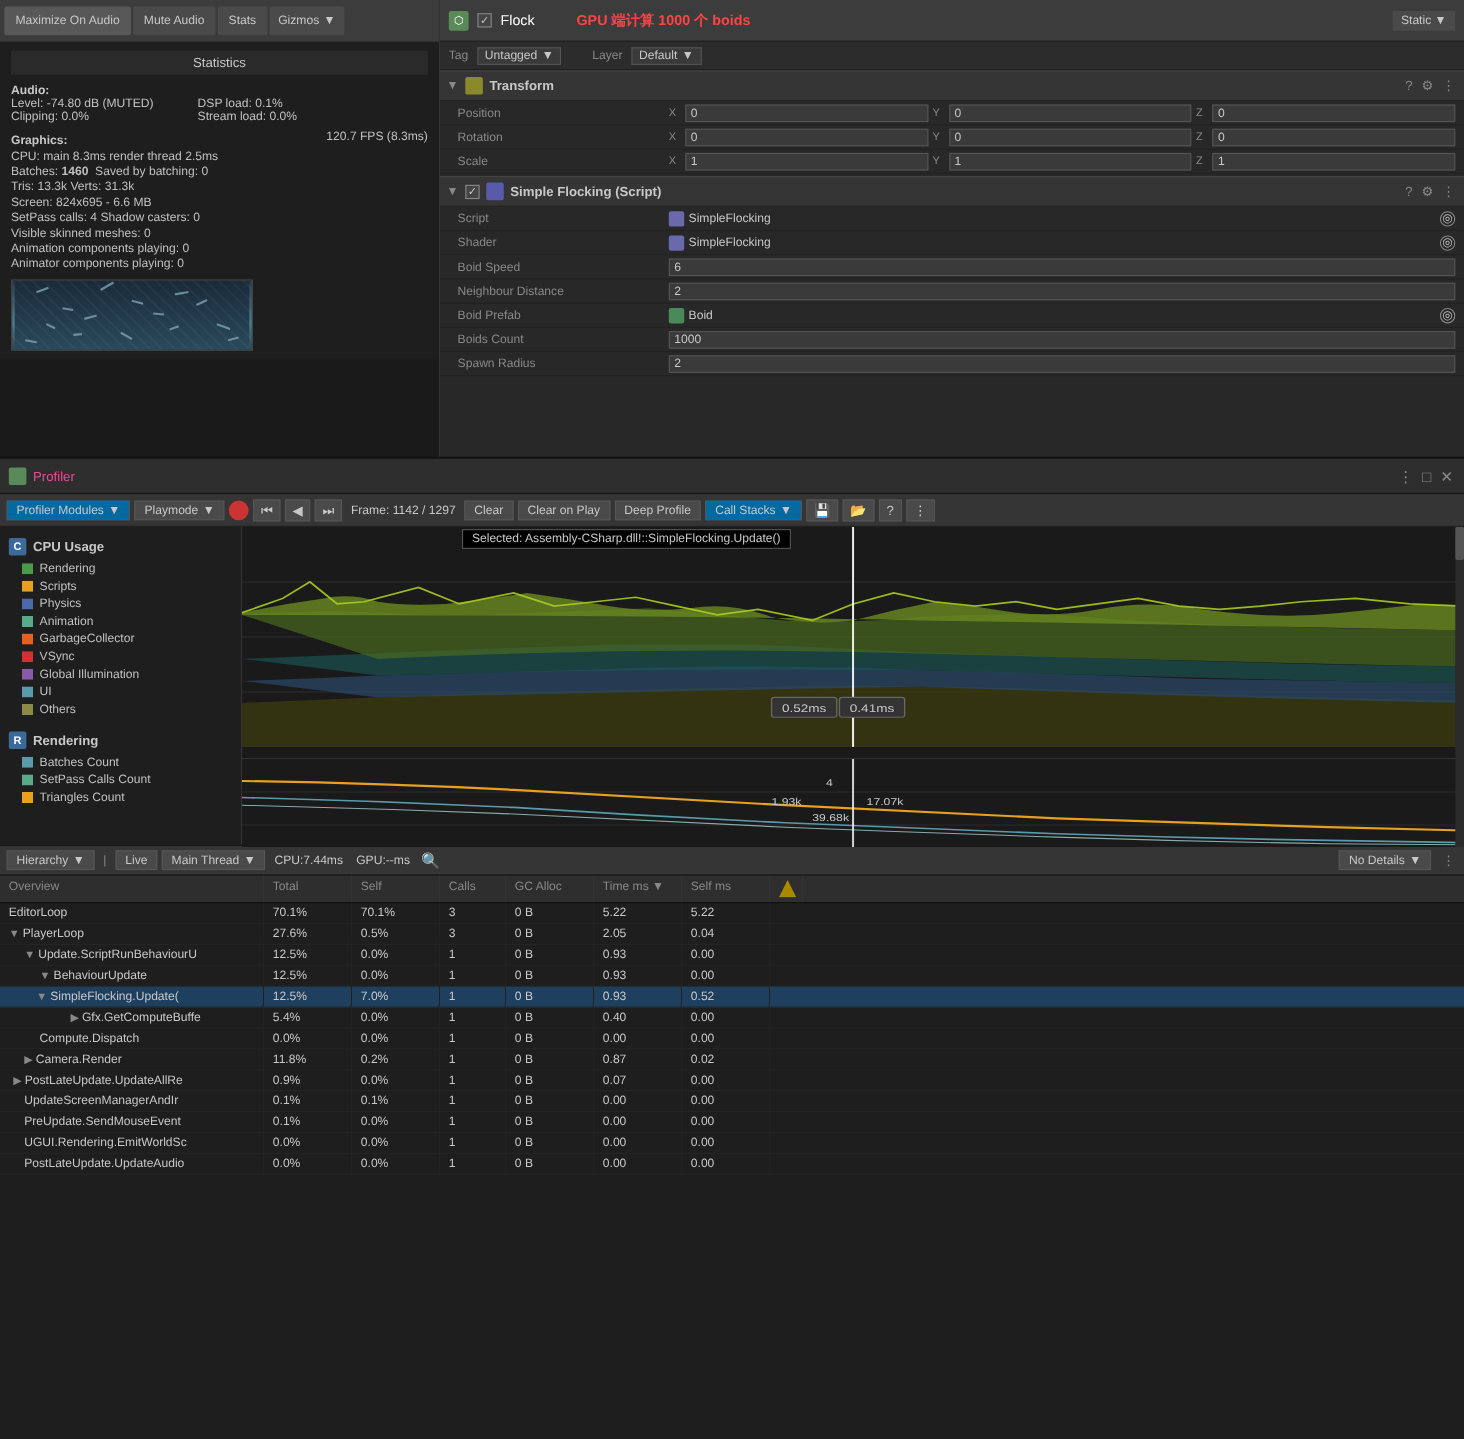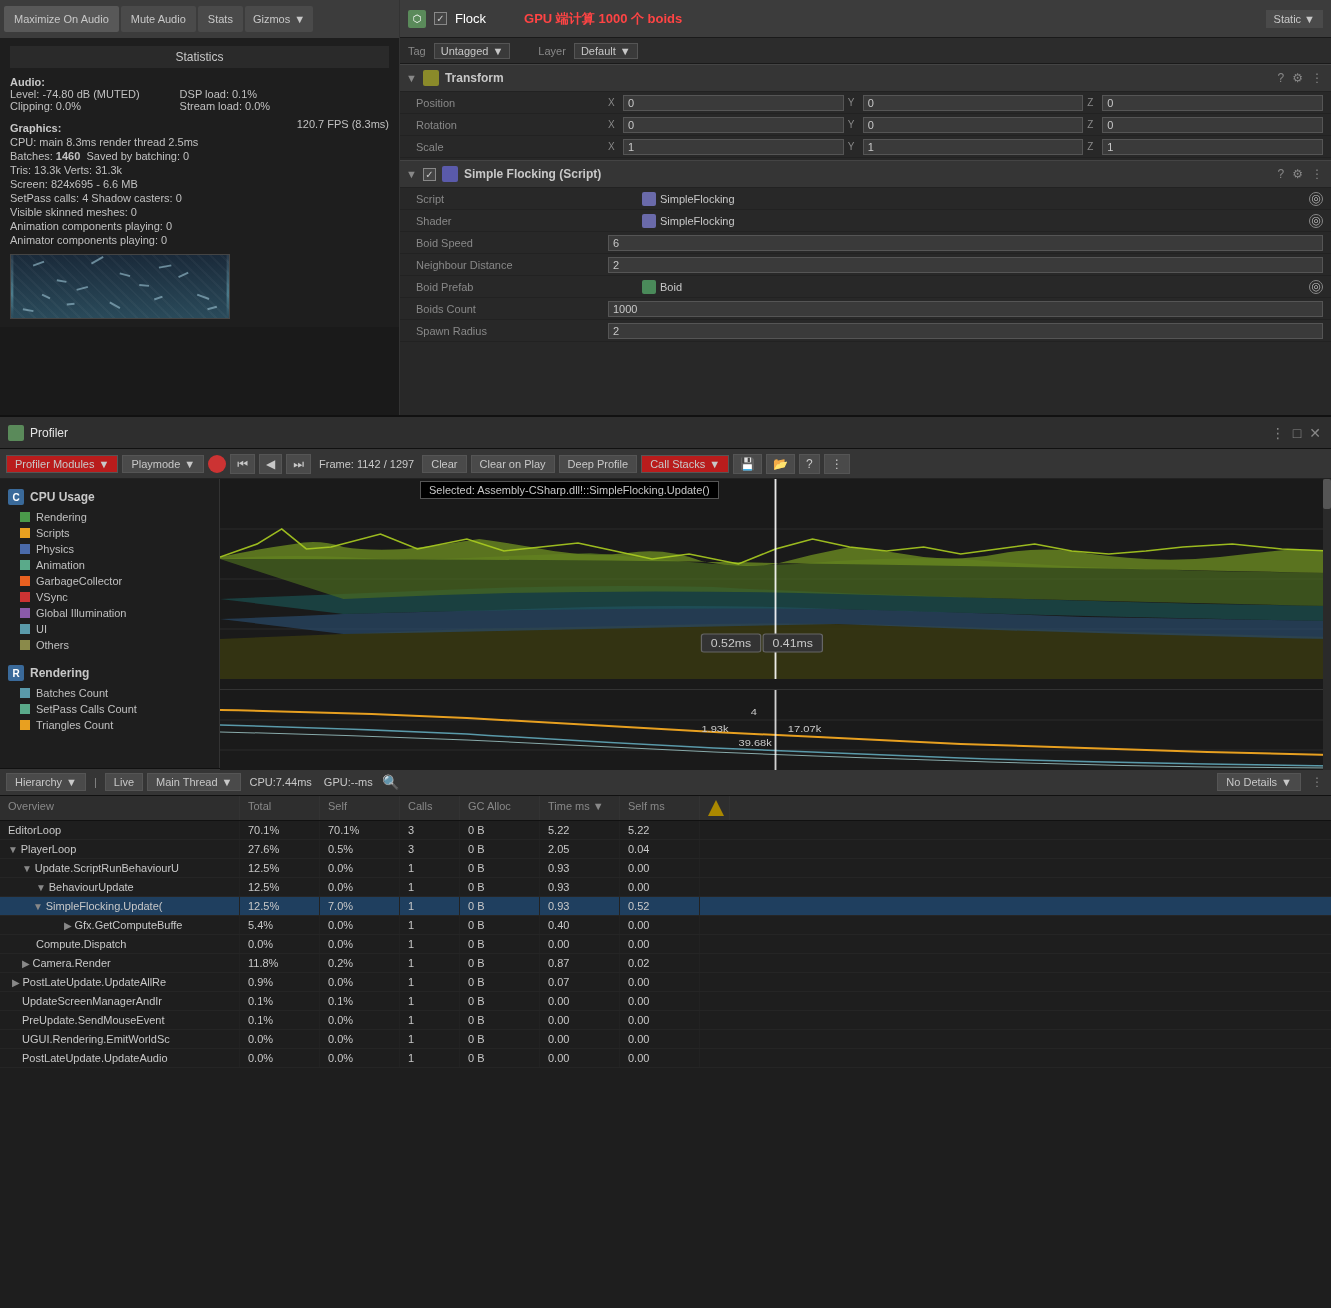--- a/index.html
+++ b/index.html
@@ -287,21 +287,20 @@
       flex: 1;
       font-size: 11px;
       width: 60px;
     }
 
     .obj-ref {
       display: flex;
       align-items: center;
       gap: 4px;
       flex: 1;
-      margin-left: 34px;
     }
 
     .obj-icon {
       width: 14px;
       height: 14px;
       background: #5a7a9a;
       border-radius: 2px;
       flex-shrink: 0;
     }
 
@@ -339,21 +338,21 @@
     }
 
     .profiler-title-icon {
       width: 16px;
       height: 16px;
       background: #5a8a5a;
       border-radius: 2px;
     }
 
     .profiler-title {
-      color: #e5e5e5;
+      color: #ec4899;
       font-size: 12px;
     }
 
     .profiler-spacer { flex: 1; }
 
     .profiler-window-btns {
       display: flex;
       gap: 4px;
     }
 
@@ -372,21 +371,21 @@
       height: 30px;
       background: #353535;
       padding: 0 6px;
       gap: 4px;
       border-bottom: 1px solid #222;
     }
 
     .profiler-modules-btn {
       display: flex;
       align-items: center;
-      background: #b91c1c;
+      background: #0369a1;
       border: 1px solid #555;
       color: #c8c8c8;
       padding: 2px 8px;
       cursor: pointer;
       font-size: 11px;
       gap: 4px;
     }
 
     .playmode-btn {
       display: flex;

